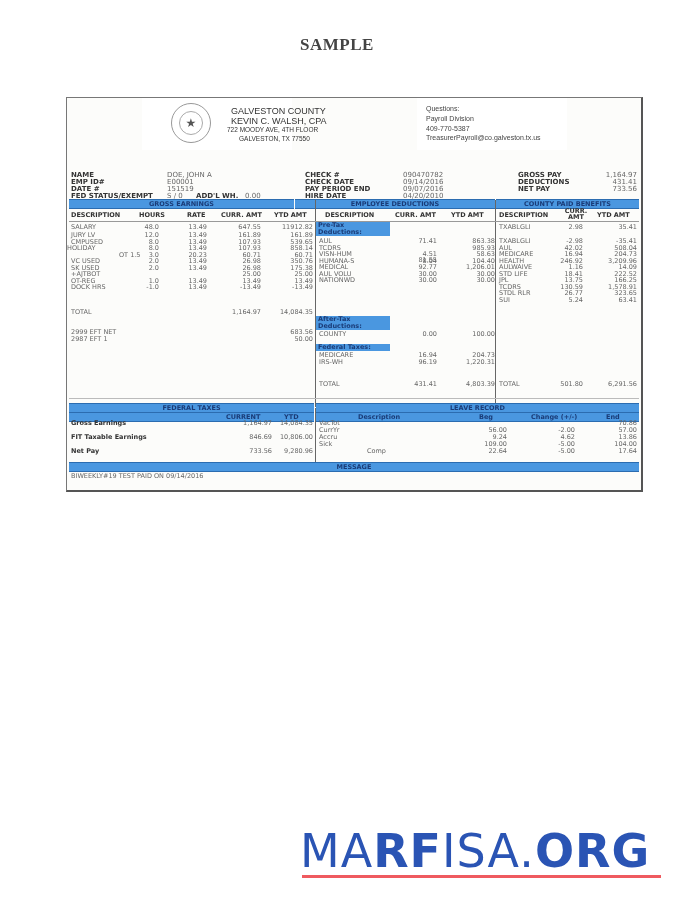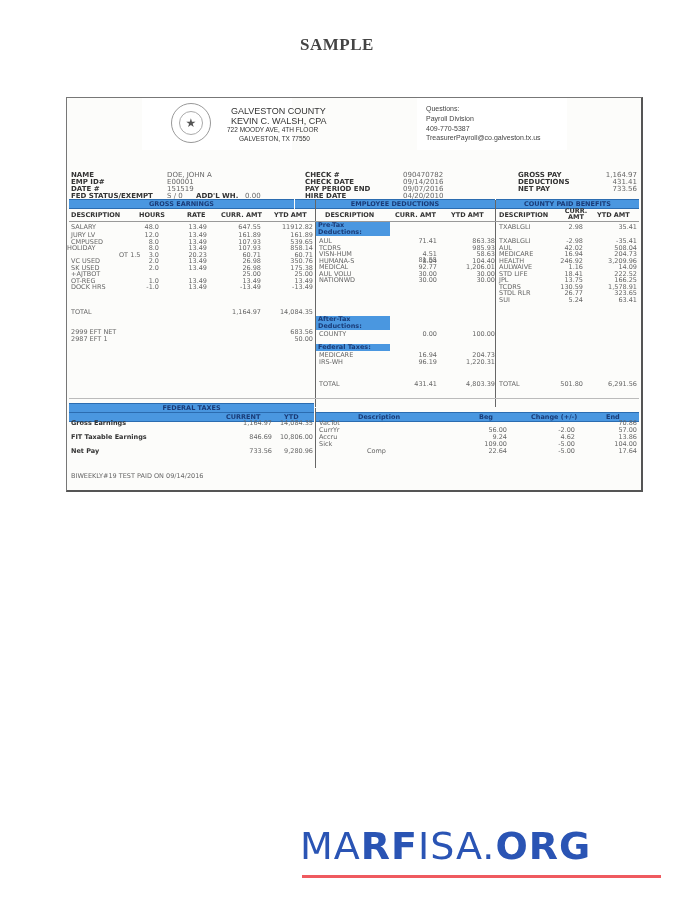--- a/index.html
+++ b/index.html
@@ -17,21 +17,21 @@
   .val { color:#666; font-size:7px; }
   .bar { position:absolute; height:8px; background:#4a97e0; border-top:1px solid #2b6cb0; border-bottom:1px solid #2b6cb0; color:#1a3c78; font-weight:bold; font-size:6.5px; text-align:center; line-height:8px; }
   .colhdr { font-weight:bold; color:#333; font-size:6.5px; }
   .r { text-align:right; }
   .vline { position:absolute; width:1px; background:#666; }
   .hline { position:absolute; height:1px; background:#999; }
   .tag { position:absolute; background:#4a97e0; color:#1a3c78; font-weight:bold; font-size:6.5px; line-height:7px; padding:0 2px; }
   .row { position:absolute; height:7px; line-height:7px; font-size:6.5px; color:#666; }
   .row span { position:absolute; white-space:nowrap; }
   .bold { font-weight:bold; color:#333; }
-  .logo { position:absolute; left:300px; top:824px; font-family:"DejaVu Sans", sans-serif; font-size:38px; color:#2a54b4; letter-spacing:1px; }
+  .logo { position:absolute; left:300px; top:824px; font-family:"DejaVu Sans", sans-serif; font-size:46px; color:#2a54b4; letter-spacing:1px; }
   .logo .b { font-weight:bold; }
   .logo-line { position:absolute; left:302px; top:875px; width:359px; height:3px; background:#ef5a5f; }
 </style>
 </head>
 <body>
 
 <div class="sample">SAMPLE</div>
 
 <div class="stub">
 
@@ -307,20 +307,21 @@
         <span style="right: 328px;">683.56</span>
       </div>
       <div class="row" style="top: 238px; left: 0px; width: 574px;">
         <span style="left: 4px;">2987 EFT 1</span>
         <span style="right: 328px;">50.00</span>
       </div>
     </div>
 
   <div class="hline" style="left:2px;top:300px;width:570px;background:#bbb;"></div>
   <div class="bar" style="left:2px;top:305px;width:245px;">FEDERAL TAXES</div>
+  <div class="bar" style="left:249px;top:305px;width:323px;">LEAVE RECORD</div>
   <div class="bar" style="left:2px;top:314px;width:245px;text-align:left;">
     <span class="abs" style="left:157px;">CURRENT</span>
     <span class="abs" style="left:215px;">YTD</span>
   </div>
   <div class="bar" style="left:249px;top:314px;width:323px;text-align:left;">
     <span class="abs" style="left:42px;">Description</span>
     <span class="abs" style="left:163px;">Beg</span>
     <span class="abs" style="left:215px;">Change (+/-)</span>
     <span class="abs" style="left:290px;">End</span>
   </div>
@@ -367,17 +368,18 @@
         <span style="right: 4px;">104.00</span>
       </div>
       <div class="row" style="top: 350px; left: 0px; width: 574px;">
         <span style="left: 252px; padding-left: 48px;">Comp</span>
         <span style="right: 134px;">22.64</span>
         <span style="right: 66px;">-5.00</span>
         <span style="right: 4px;">17.64</span>
       </div>
     </div>
 
+  <div class="bar" style="left:2px;top:364px;width:570px;">MESSAGE</div>
   <div class="abs val" style="left:4px;top:374px;font-size:6.5px;">BIWEEKLY#19 TEST PAID ON 09/14/2016</div>
 </div>
 
 <div class="logo"><span>MA</span><span class="b">RF</span><span>ISA.</span><span class="b">ORG</span></div>
 <div class="logo-line"></div>
 
 </body></html>

